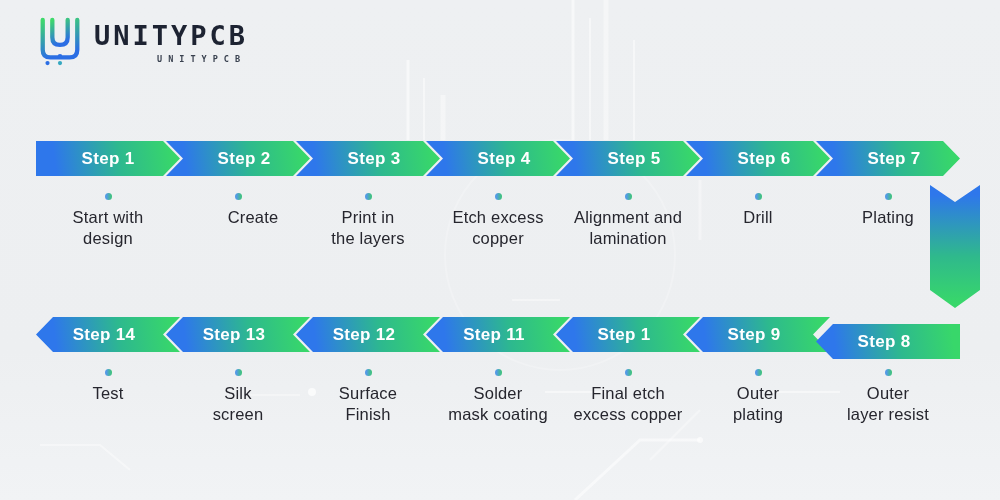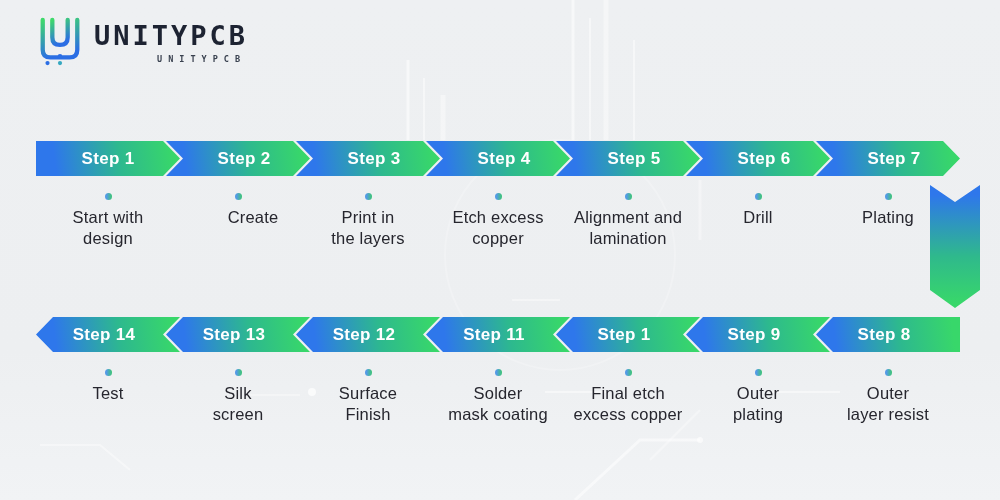--- a/index.html
+++ b/index.html
@@ -202,21 +202,21 @@
         <span class="cap-line">excess copper</span>
       </div>
       <div class="arrow a-mid-l" style="left: 686px; top: 317px;">
         <span class="step-label">Step 9</span>
       </div>
       <div class="dot" style="left: 754.5px; top: 369px;"></div>
       <div class="caption" style="left: 673px; top: 383px;">
         <span class="cap-line">Outer</span>
         <span class="cap-line">plating</span>
       </div>
-      <div class="arrow a-last-l" style="left: 816px; top: 317px; justify-content: center;">
+      <div class="arrow a-last-l" style="left: 816px; top: 324px; justify-content: center;">
         <span class="step-label">Step 8</span>
       </div>
       <div class="dot" style="left: 884.5px; top: 369px;"></div>
       <div class="caption" style="left: 803px; top: 383px;">
         <span class="cap-line">Outer</span>
         <span class="cap-line">layer resist</span>
       </div>
     </div>
 
   <div class="connector"></div>

